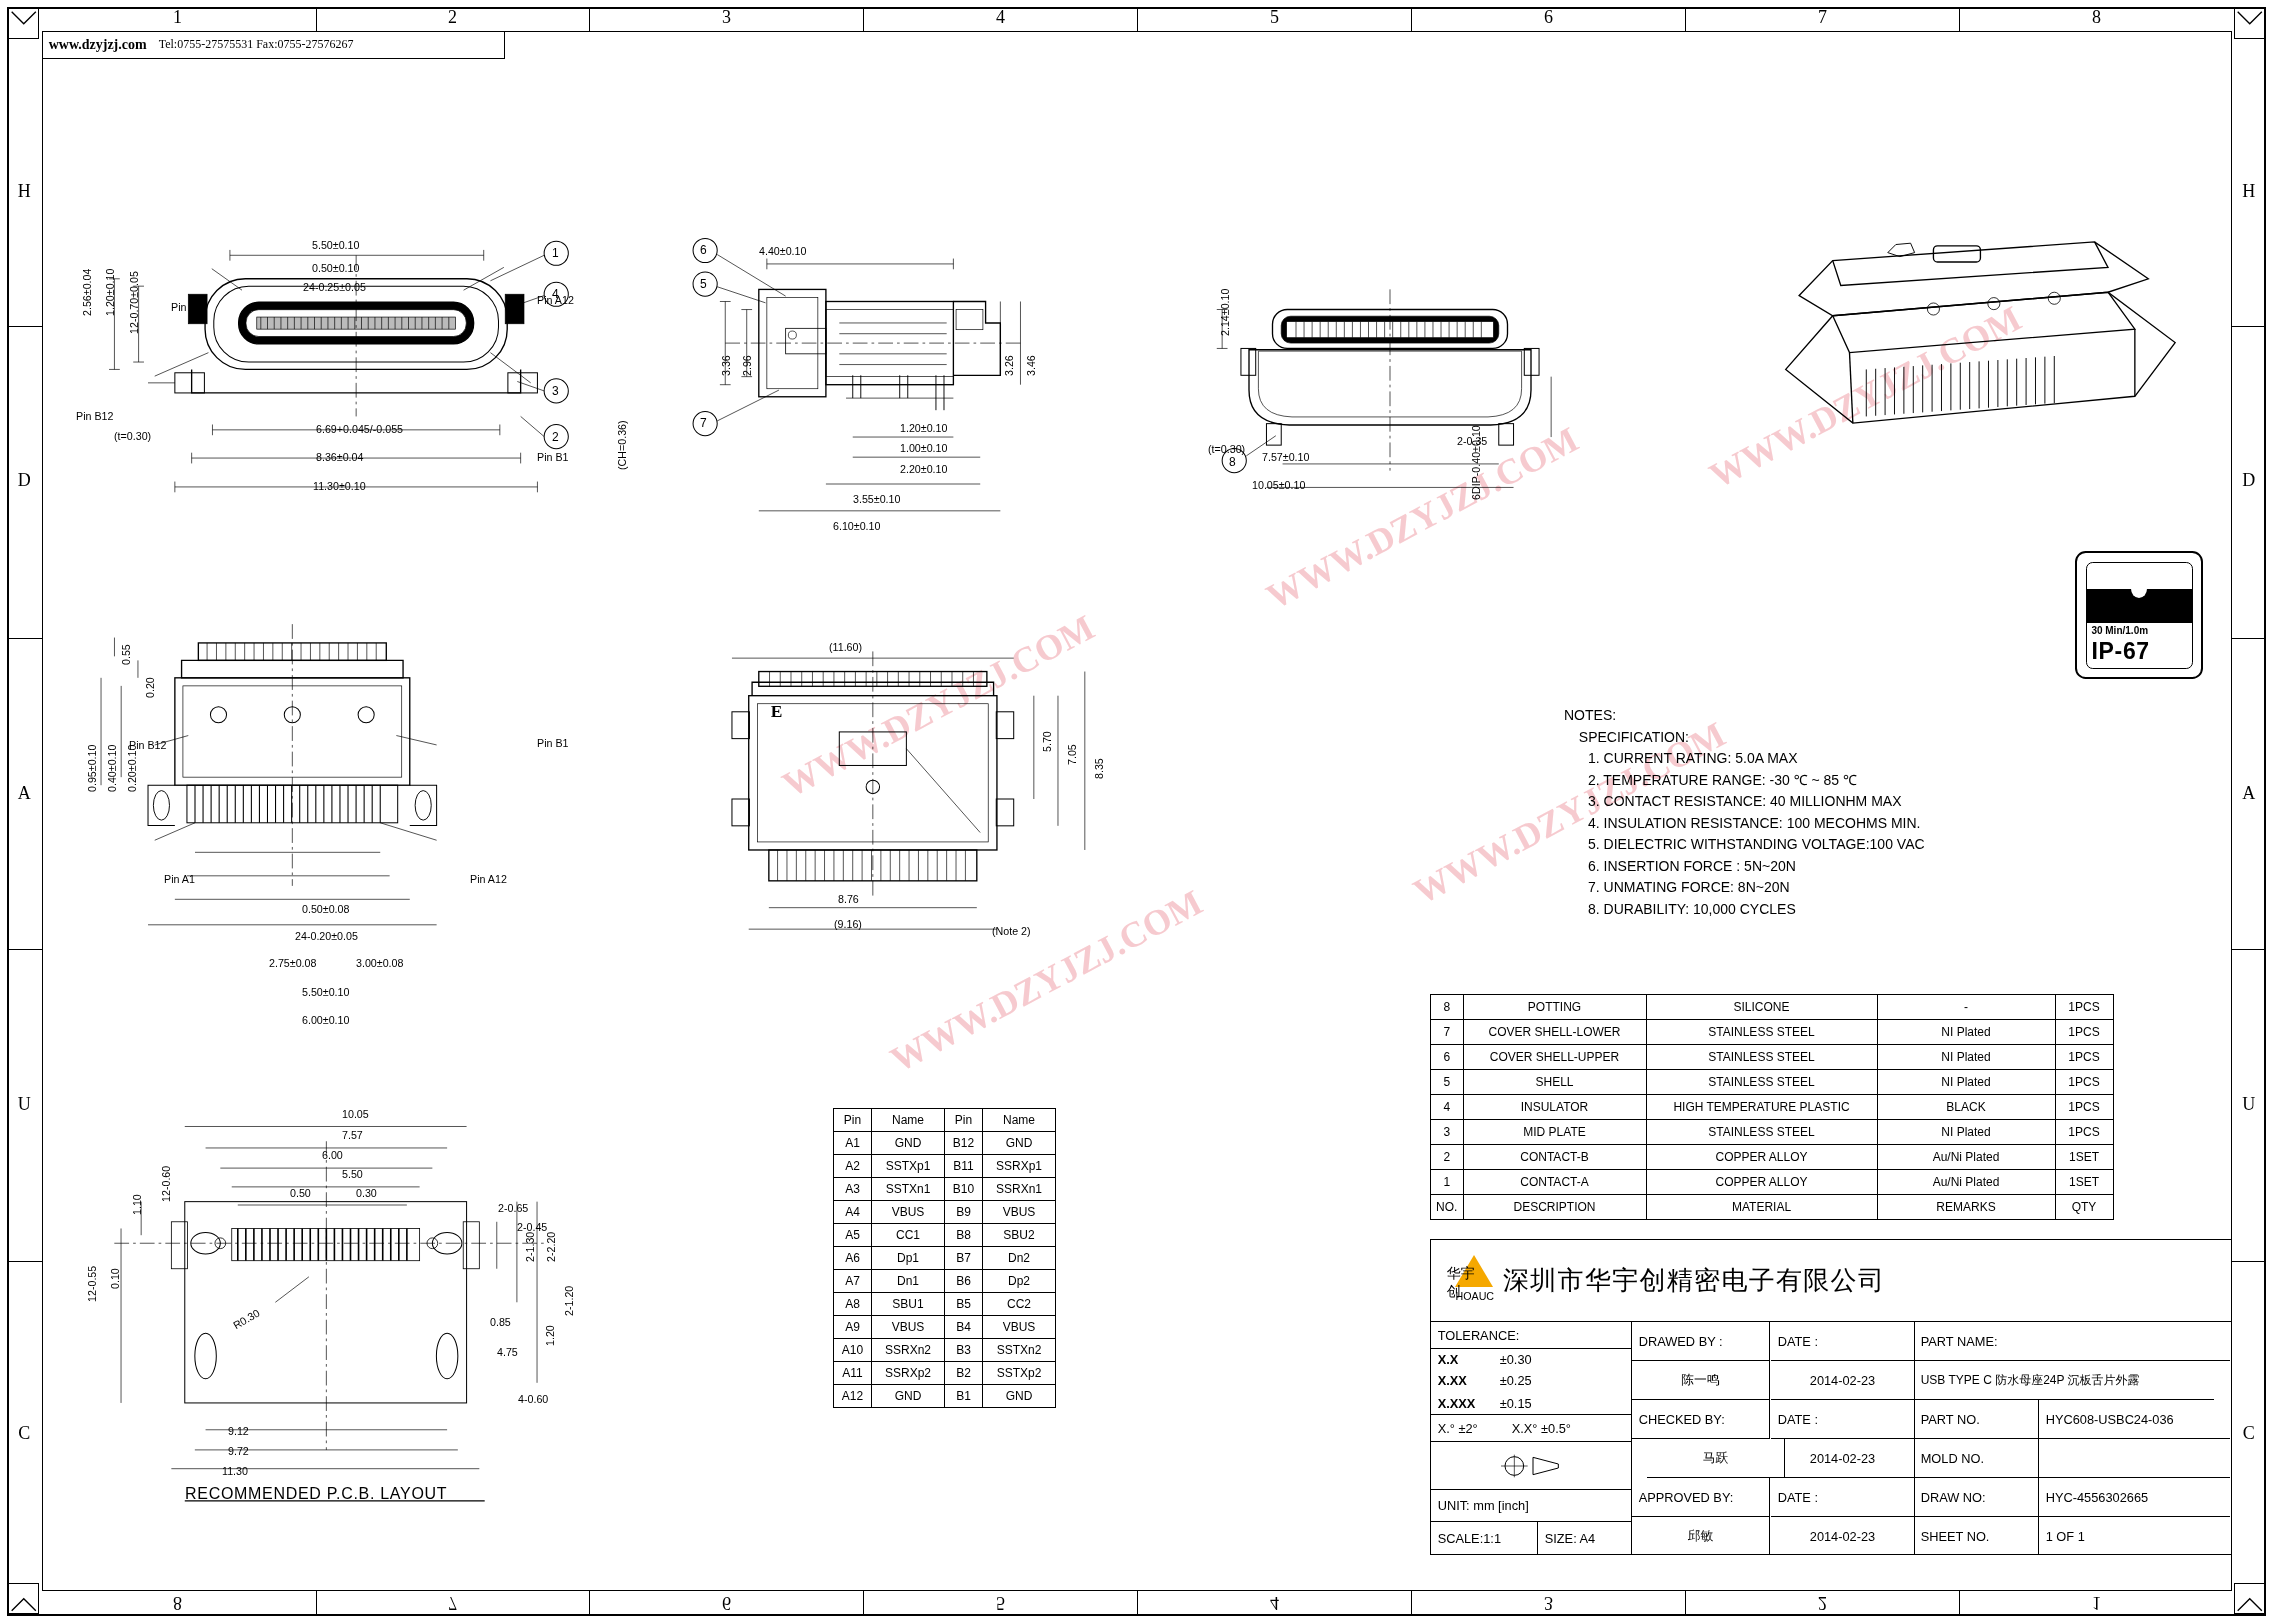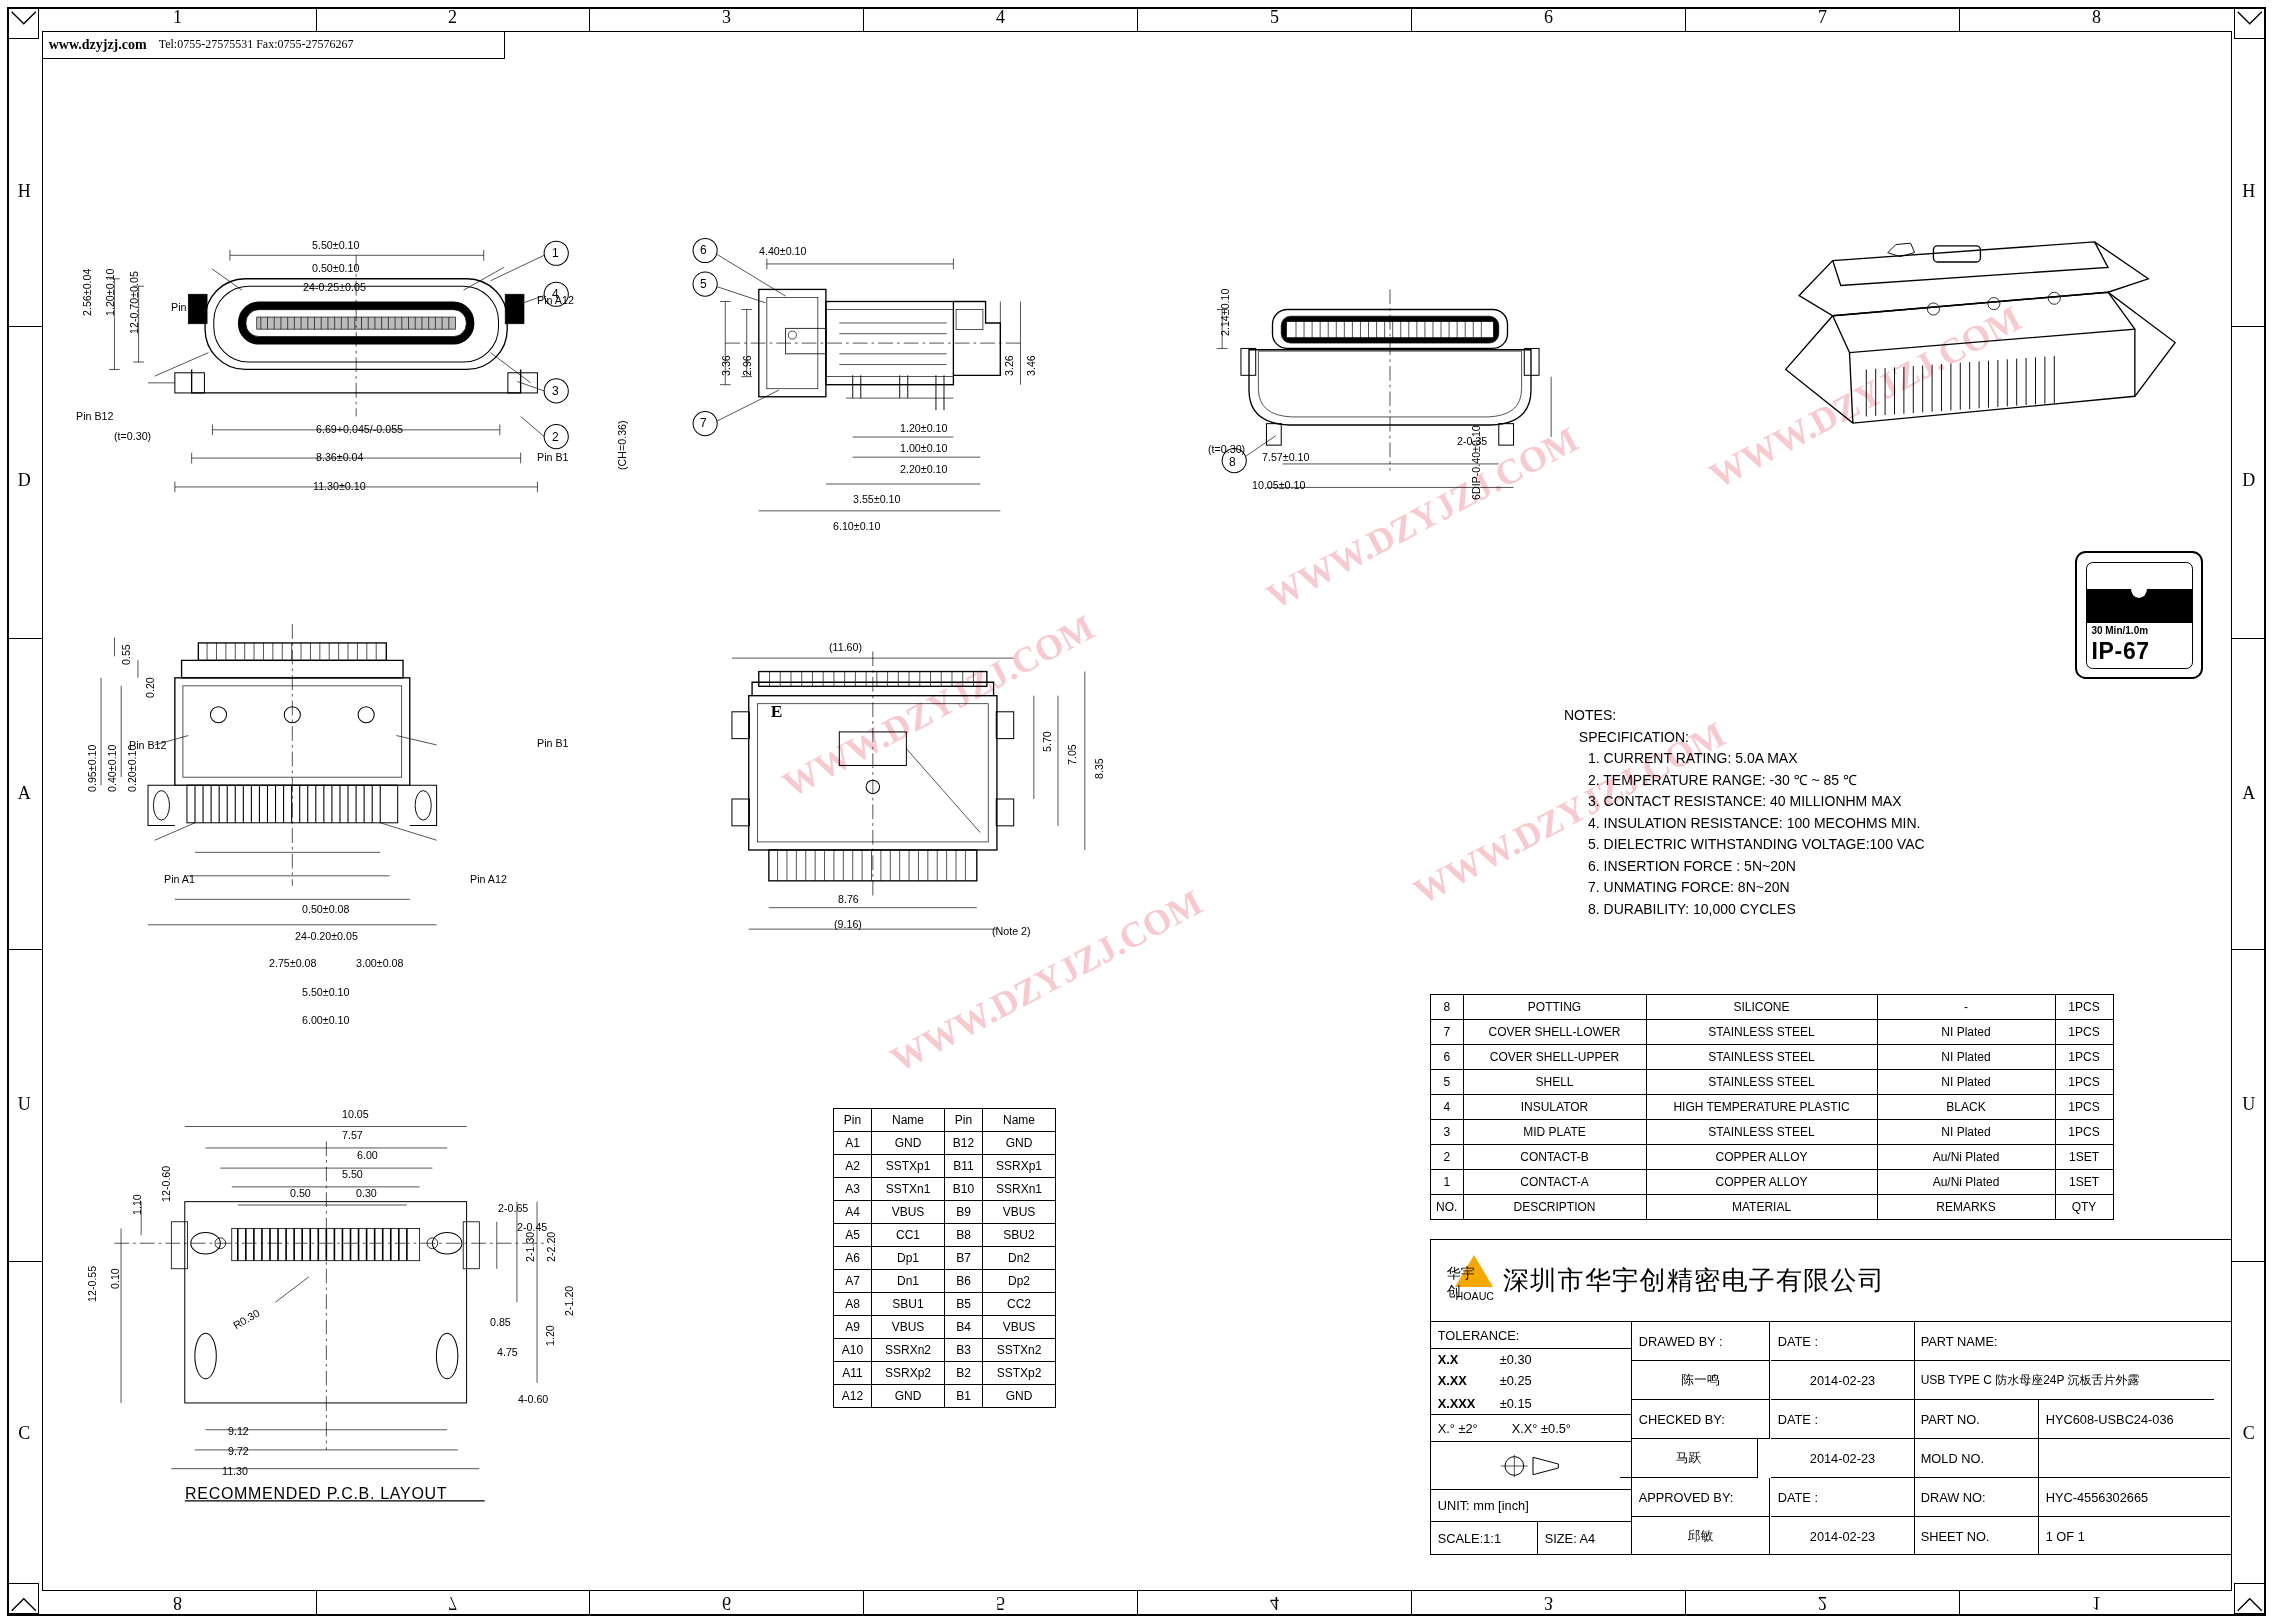--- a/index.html
+++ b/index.html
@@ -684,21 +684,21 @@
 
     <line x1="100" y1="150" x2="100" y2="200" stroke="#000" stroke-width="1"></line>
     <line x1="70" y1="190" x2="70" y2="450" stroke="#000" stroke-width="1"></line>
 
     <line x1="300" y1="300" x2="350" y2="262" stroke="#000" stroke-width="1"></line>
 
     <line x1="165" y1="596" x2="612" y2="596" stroke="#000" stroke-width="2"></line>
   </svg>
   <div class="dim" style="left:342px;top:1108px;">10.05</div>
   <div class="dim" style="left:342px;top:1129px;">7.57</div>
-  <div class="dim" style="left:357px;top:1149px;">6.00</div>
+  <div class="dim" style="left:322px;top:1149px;">6.00</div>
   <div class="dim" style="left:342px;top:1168px;">5.50</div>
   <div class="dim" style="left:290px;top:1187px;">0.50</div>
   <div class="dim" style="left:356px;top:1187px;">0.30</div>
   <div class="dim v" style="left:131px;top:1215px;">1.10</div>
   <div class="dim v" style="left:160px;top:1202px;">12-0.60</div>
   <div class="dim" style="left:498px;top:1202px;">2-0.65</div>
   <div class="dim" style="left:517px;top:1221px;">2-0.45</div>
   <div class="dim v" style="left:524px;top:1262px;">2-1.30</div>
   <div class="dim v" style="left:545px;top:1262px;">2-2.20</div>
   <div class="dim v" style="left:86px;top:1302px;">12-0.55</div>
@@ -928,21 +928,21 @@
       <div class="tcell nb" style="left:0;top:200px;width:107px;height:32px;border-bottom:none;">SCALE:1:1</div>
       <div class="tcell nb" style="left:107px;top:200px;width:94px;height:32px;border-bottom:none;">SIZE: A4</div>
 
       <div class="tcell" style="left:201px;top:0;width:138px;height:39px;">DRAWED BY :</div>
       <div class="tcell" style="left:340px;top:0;width:144px;height:39px;">DATE :</div>
       <div class="tcell ctr" style="left:201px;top:39px;width:138px;height:39px;">陈一鸣</div>
       <div class="tcell ctr" style="left:340px;top:39px;width:144px;height:39px;">2014-02-23</div>
 
       <div class="tcell" style="left:201px;top:78px;width:138px;height:39px;">CHECKED BY:</div>
       <div class="tcell" style="left:340px;top:78px;width:144px;height:39px;">DATE :</div>
-      <div class="tcell ctr" style="left:189px;top:117px;width:138px;height:39px;text-align:right;">马跃</div>
+      <div class="tcell ctr" style="left:216px;top:117px;width:138px;height:39px;text-align:right;">马跃</div>
       <div class="tcell ctr" style="left:340px;top:117px;width:144px;height:39px;">2014-02-23</div>
 
       <div class="tcell" style="left:201px;top:156px;width:138px;height:39px;">APPROVED BY:</div>
       <div class="tcell" style="left:340px;top:156px;width:144px;height:39px;">DATE :</div>
       <div class="tcell ctr nb" style="left:201px;top:195px;width:138px;height:38px;border-bottom:none;">邱敏</div>
       <div class="tcell ctr nb" style="left:340px;top:195px;width:144px;height:38px;border-bottom:none;">2014-02-23</div>
 
       <div class="tcell nr" style="left:483px;top:0;width:316px;height:39px;border-right:none;">PART NAME:</div>
       <div class="tcell nr" style="left:483px;top:39px;width:300px;height:39px;border-right:none;font-size:12px;">USB TYPE C 防水母座24P 沉板舌片外露</div>
       <div class="tcell" style="left:483px;top:78px;width:125px;height:39px;">PART NO.</div>

